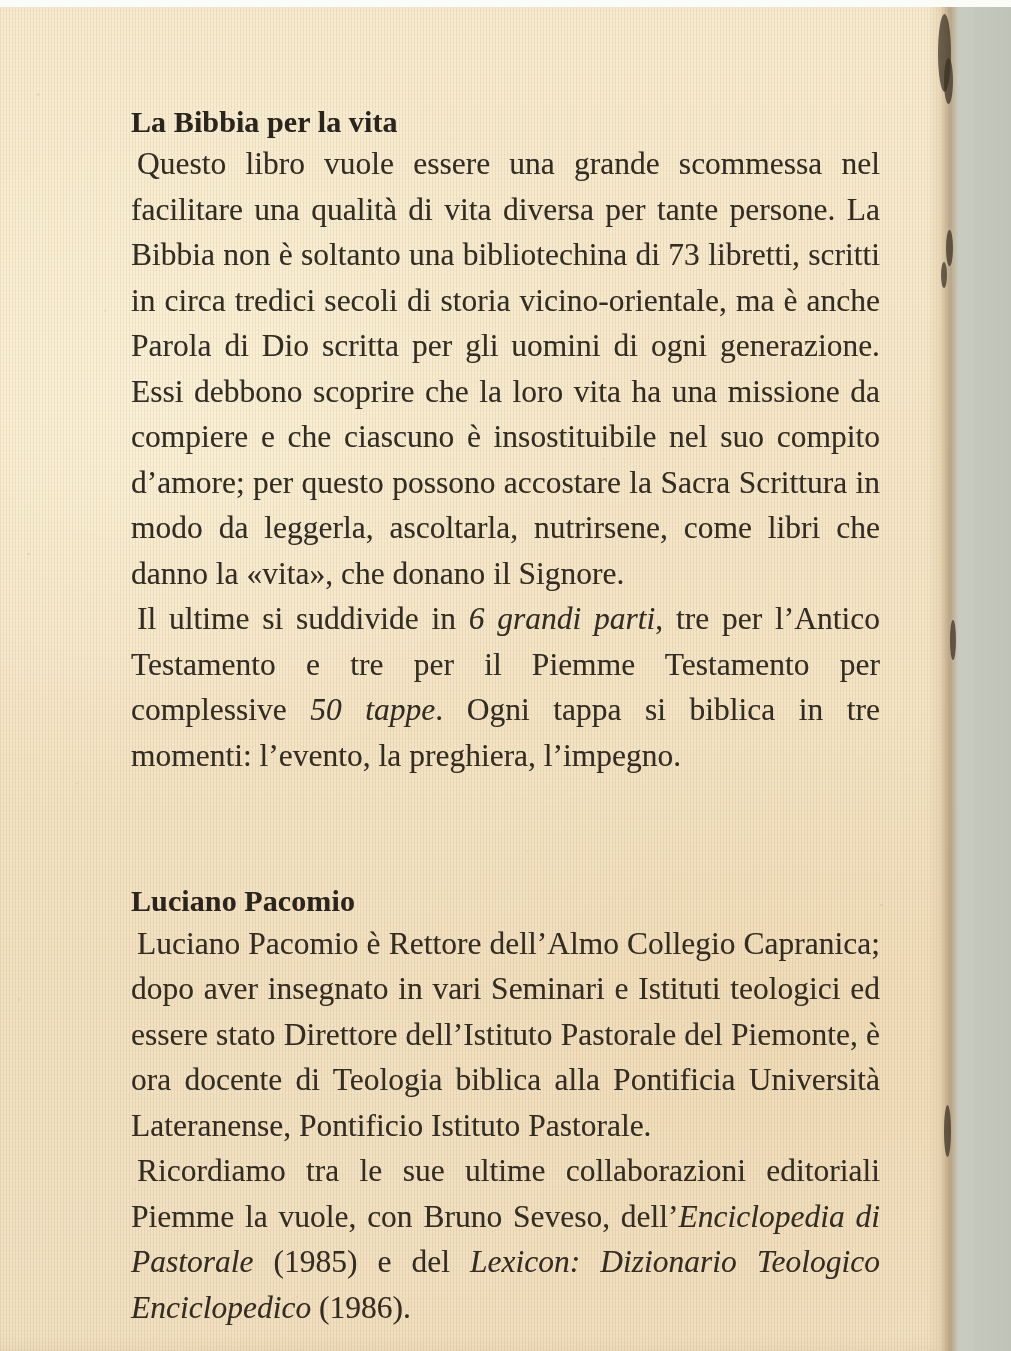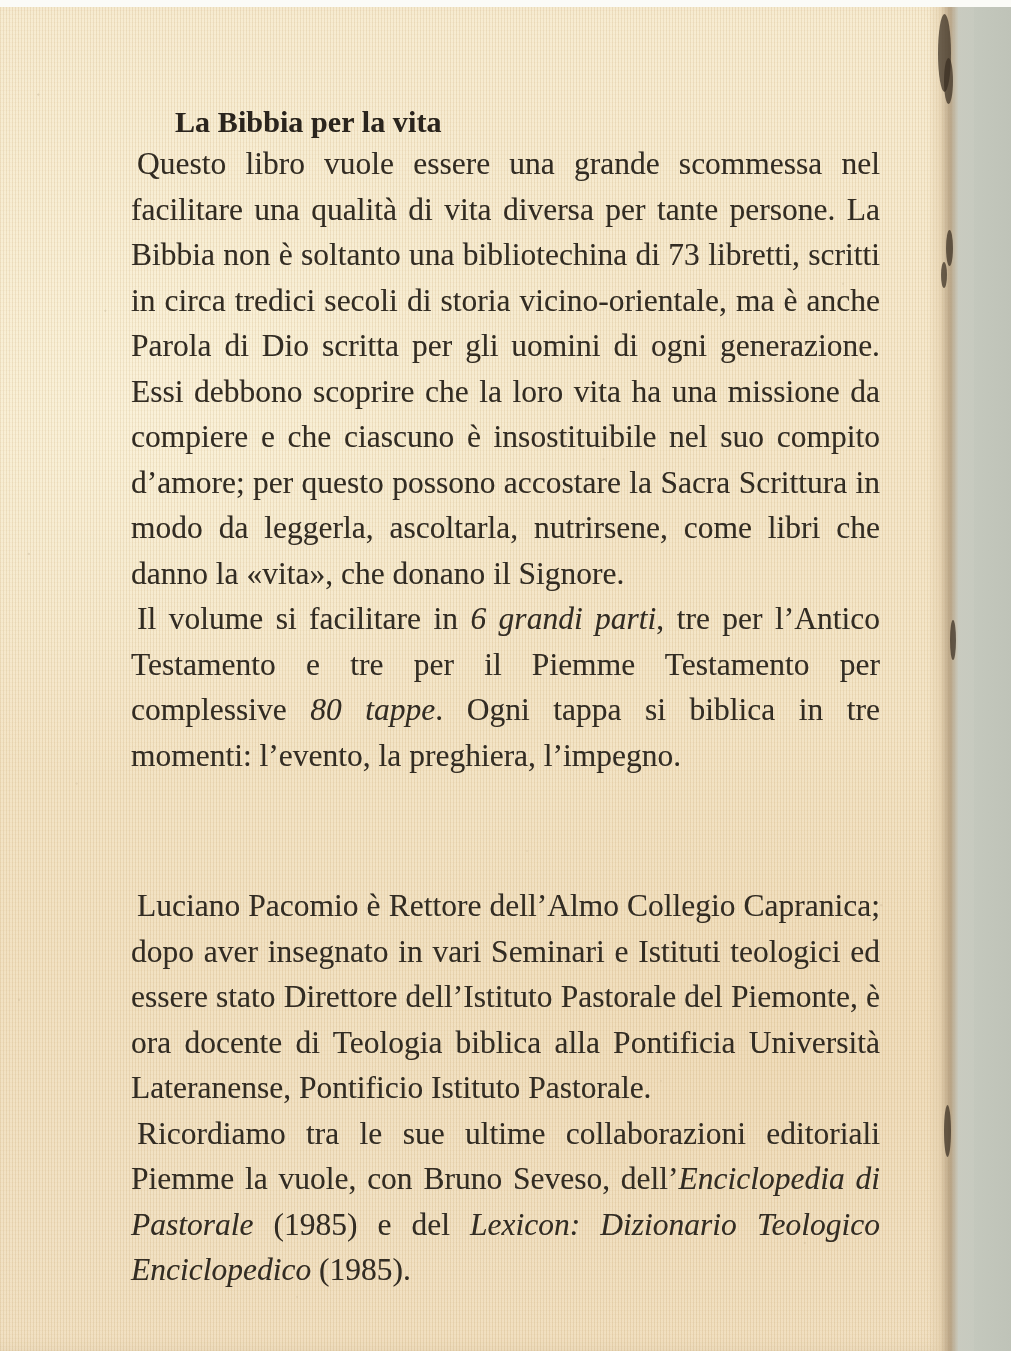--- a/index.html
+++ b/index.html
@@ -127,21 +127,20 @@
     color: #2f2a22;
   }
 
   h2.block-title {
     margin: 0 0 2px 0;
     font-size: 30px;
     font-weight: bold;
     letter-spacing: 0.1px;
     line-height: 1.18;
     color: #2a241d;
-    padding-left: 44px;
   }
 
   p.block-body {
     margin: 0;
     font-size: 31.5px;
     line-height: 45.5px;
     text-align: justify;
     text-justify: inter-word;
     color: #322c23;
     hyphens: manual;
@@ -177,26 +176,27 @@
 
   <div class="top-sliver"></div>
 
   <div class="textcol">
 
     <section class="section">
       <h2 class="block-title">La Bibbia per la vita</h2>
 
       <p class="block-body"><span>Questo libro vuole essere una grande scommessa nel facilitare una qualità di vita diversa per tante persone. La Bibbia non è soltanto una bibliotechina di 73 libretti, scritti in circa tredici secoli di storia vicino-orientale, ma è anche Parola di Dio scritta  per gli uomini di ogni generazione. Essi debbono scoprire che la loro vita ha una missione da compiere e che ciascuno è insostituibile nel suo compito d’amore; per questo possono accostare la Sacra Scrittura in modo da leggerla, ascoltarla, nutrirsene, come libri che danno la «vita», che donano il Signore.</span></p>
 
-      <p class="block-body"><span>Il volume si facilitare in </span><em>6 grandi parti</em><span>, tre per l’Antico Testamento e tre per il Piemme Testamento per complessive </span><em>80 tappe</em><span>. Ogni tappa si biblica in tre momenti: l’evento, la preghiera, l’impegno.</span></p>
+      <p class="block-body"><span>Il ultime si suddivide in </span><em>6 grandi parti</em><span>, tre per l’Antico Testamento e tre per il Piemme Testamento per complessive </span><em>50 tappe</em><span>. Ogni tappa si biblica in tre momenti: l’evento, la preghiera, l’impegno.</span></p>
     </section>
 
     <div class="gap"></div>
 
     <section class="section">
+      <h2 class="block-title bio-title">Luciano Pacomio</h2>
 
       <p class="block-body"><span>Luciano Pacomio è Rettore dell’Almo Collegio Capranica; dopo aver insegnato in vari Seminari e Istituti teologici ed essere stato Direttore dell’Istituto Pastorale del Piemonte, è ora docente di Teologia biblica alla Pontificia Università Lateranense, Pontificio Istituto Pastorale.</span></p>
 
-      <p class="block-body"><span>Ricordiamo tra le sue ultime collaborazioni editoriali Piemme la vuole, con Bruno Seveso, dell’</span><em>Enciclopedia di Pastorale</em><span> (1985) e del </span><em>Lexicon: Dizionario Teologico Enciclopedico</em><span> (1985).</span></p>
+      <p class="block-body"><span>Ricordiamo tra le sue ultime collaborazioni editoriali Piemme la vuole, con Bruno Seveso, dell’</span><em>Enciclopedia di Pastorale</em><span> (1985) e del </span><em>Lexicon: Dizionario Teologico Enciclopedico</em><span> (1986).</span></p>
     </section>
 
   </div>
 </div>
 
 </body></html>

